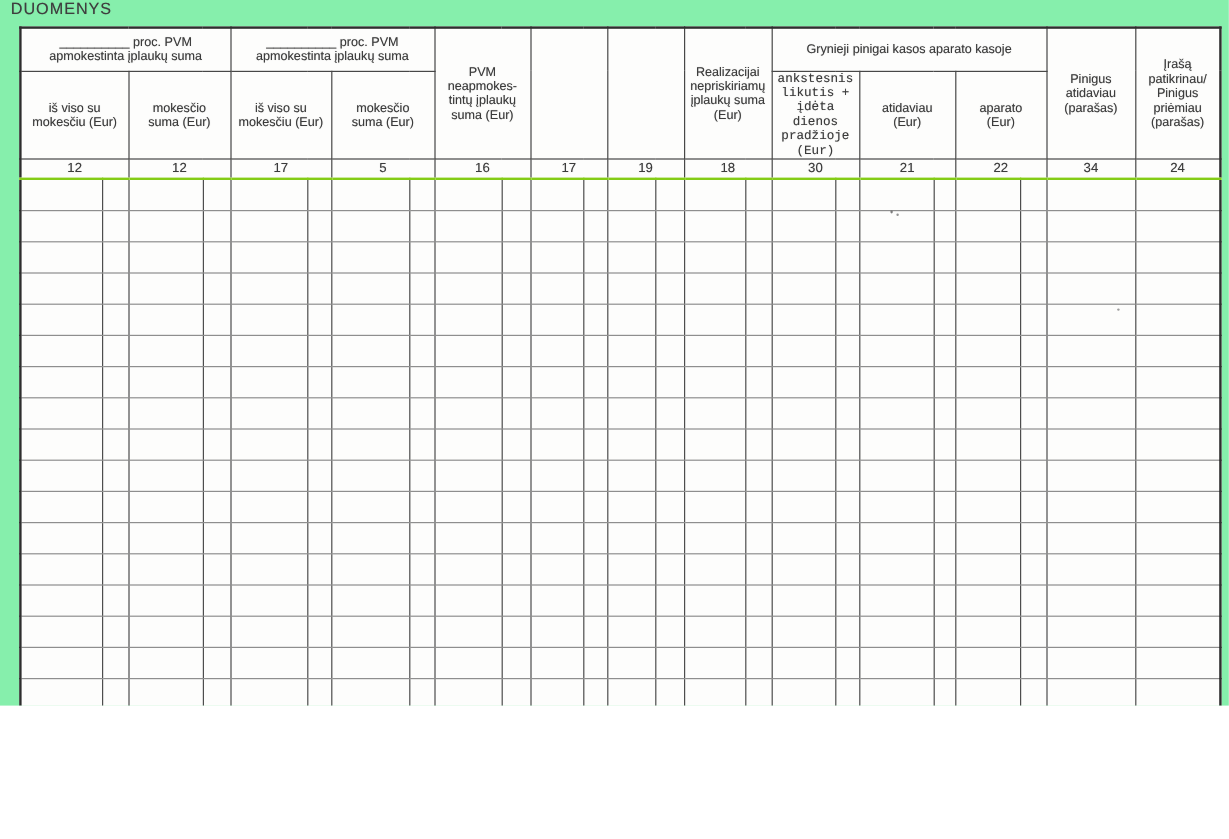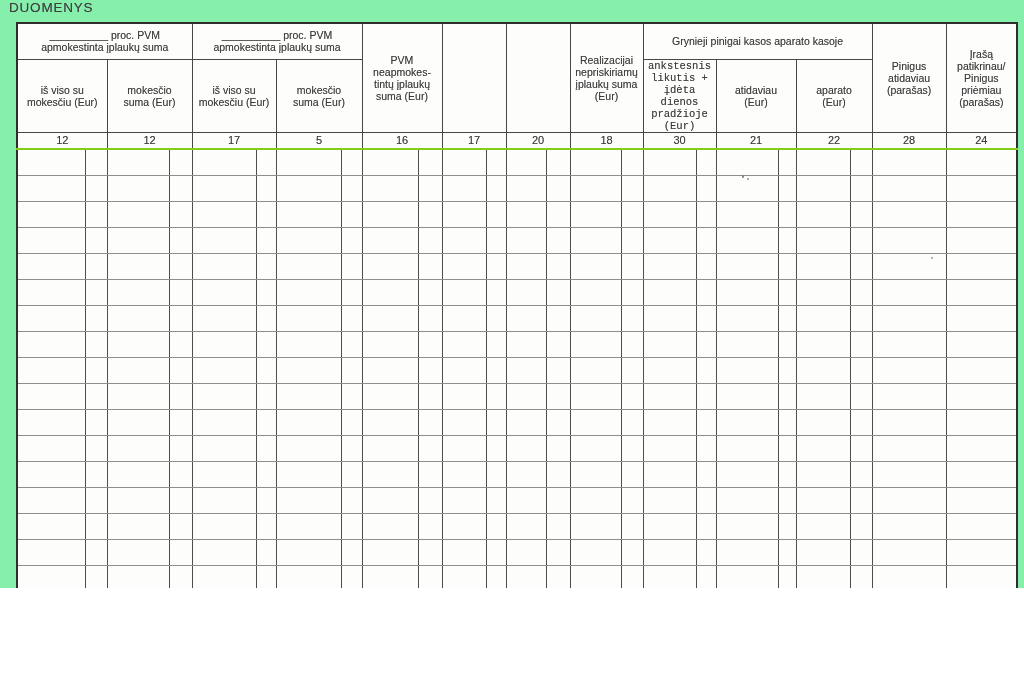--- a/index.html
+++ b/index.html
@@ -162,26 +162,26 @@
         <th colspan="2">aparato
 (Eur)</th>
       </tr>
       <tr class="hdr-nums">
         <th colspan="2">12</th>
         <th colspan="2">12</th>
         <th colspan="2">17</th>
         <th colspan="2">5</th>
         <th colspan="2">16</th>
         <th colspan="2">17</th>
-        <th colspan="2">20</th>
+        <th colspan="2">19</th>
         <th colspan="2">18</th>
         <th colspan="2">30</th>
         <th colspan="2">21</th>
         <th colspan="2">22</th>
-        <th>28</th>
+        <th>34</th>
         <th>24</th>
       </tr>
     </thead>
 
     <tbody>
         <tr class="body-row">
           <td></td>
           <td></td>
           <td></td>
           <td></td>

